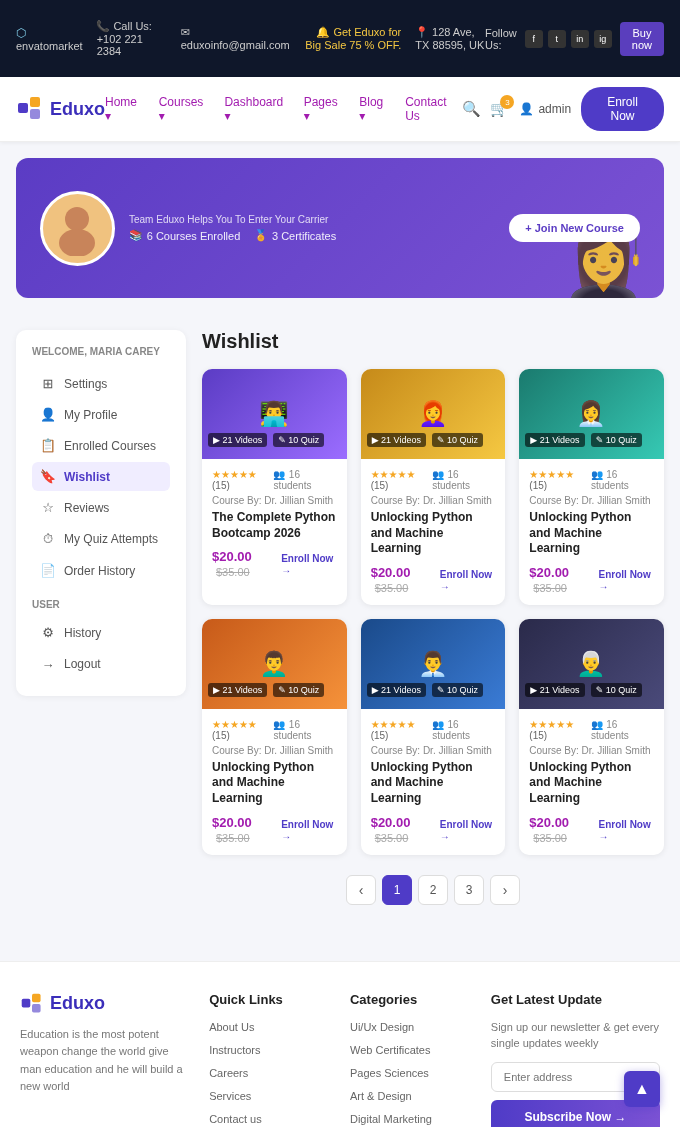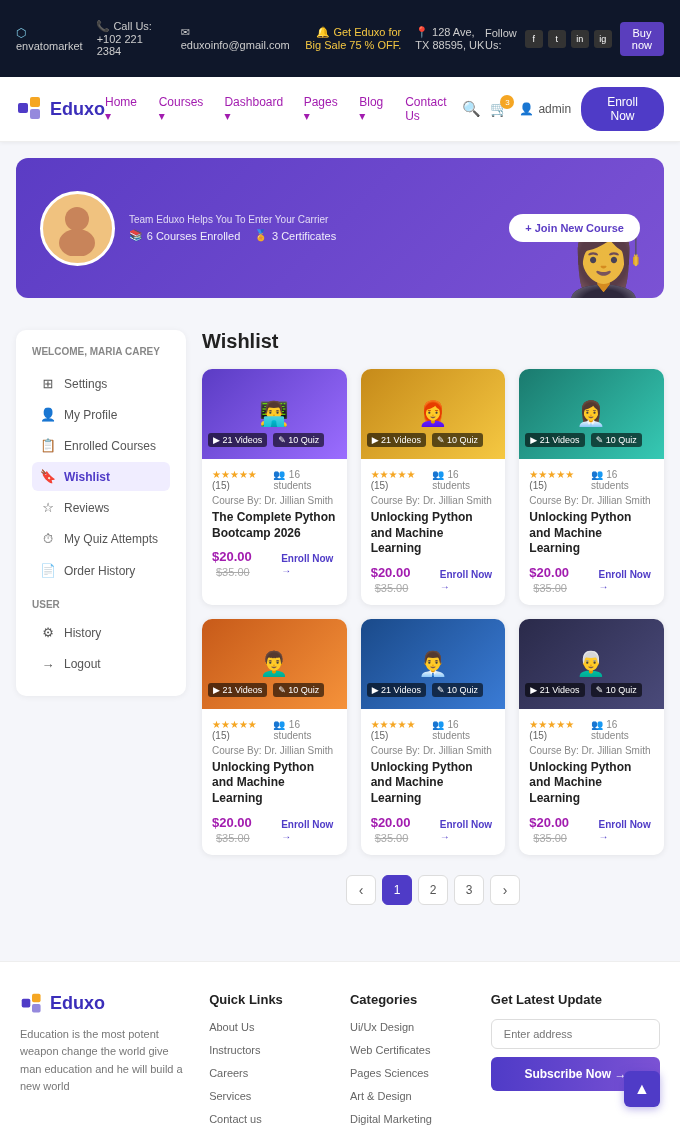--- a/index.html
+++ b/index.html
@@ -459,20 +459,21 @@
         <li><a href="#">Ui/Ux Design</a></li>
         <li><a href="#">Web Certificates</a></li>
         <li><a href="#">Pages Sciences</a></li>
         <li><a href="#">Art &amp; Design</a></li>
         <li><a href="#">Digital Marketing</a></li>
       </ul>
     </div>
 
     <div>
       <div class="footer-col-title">Get Latest Update</div>
+      <p class="newsletter-desc">Sign up our newsletter &amp; get every single updates weekly</p>
       <div class="newsletter-input-wrap">
         <input type="text" placeholder="Enter address" style="border: 1px solid rgb(221, 221, 221); border-radius: 6px; padding: 8px 12px; width: 100%; font-size: 11px; color: rgb(170, 170, 170);">
       </div>
       <button class="subscribe-btn">Subscribe Now →</button>
     </div>
   </div>
 
 </footer>
 
 <div class="scroll-top">▲</div>

